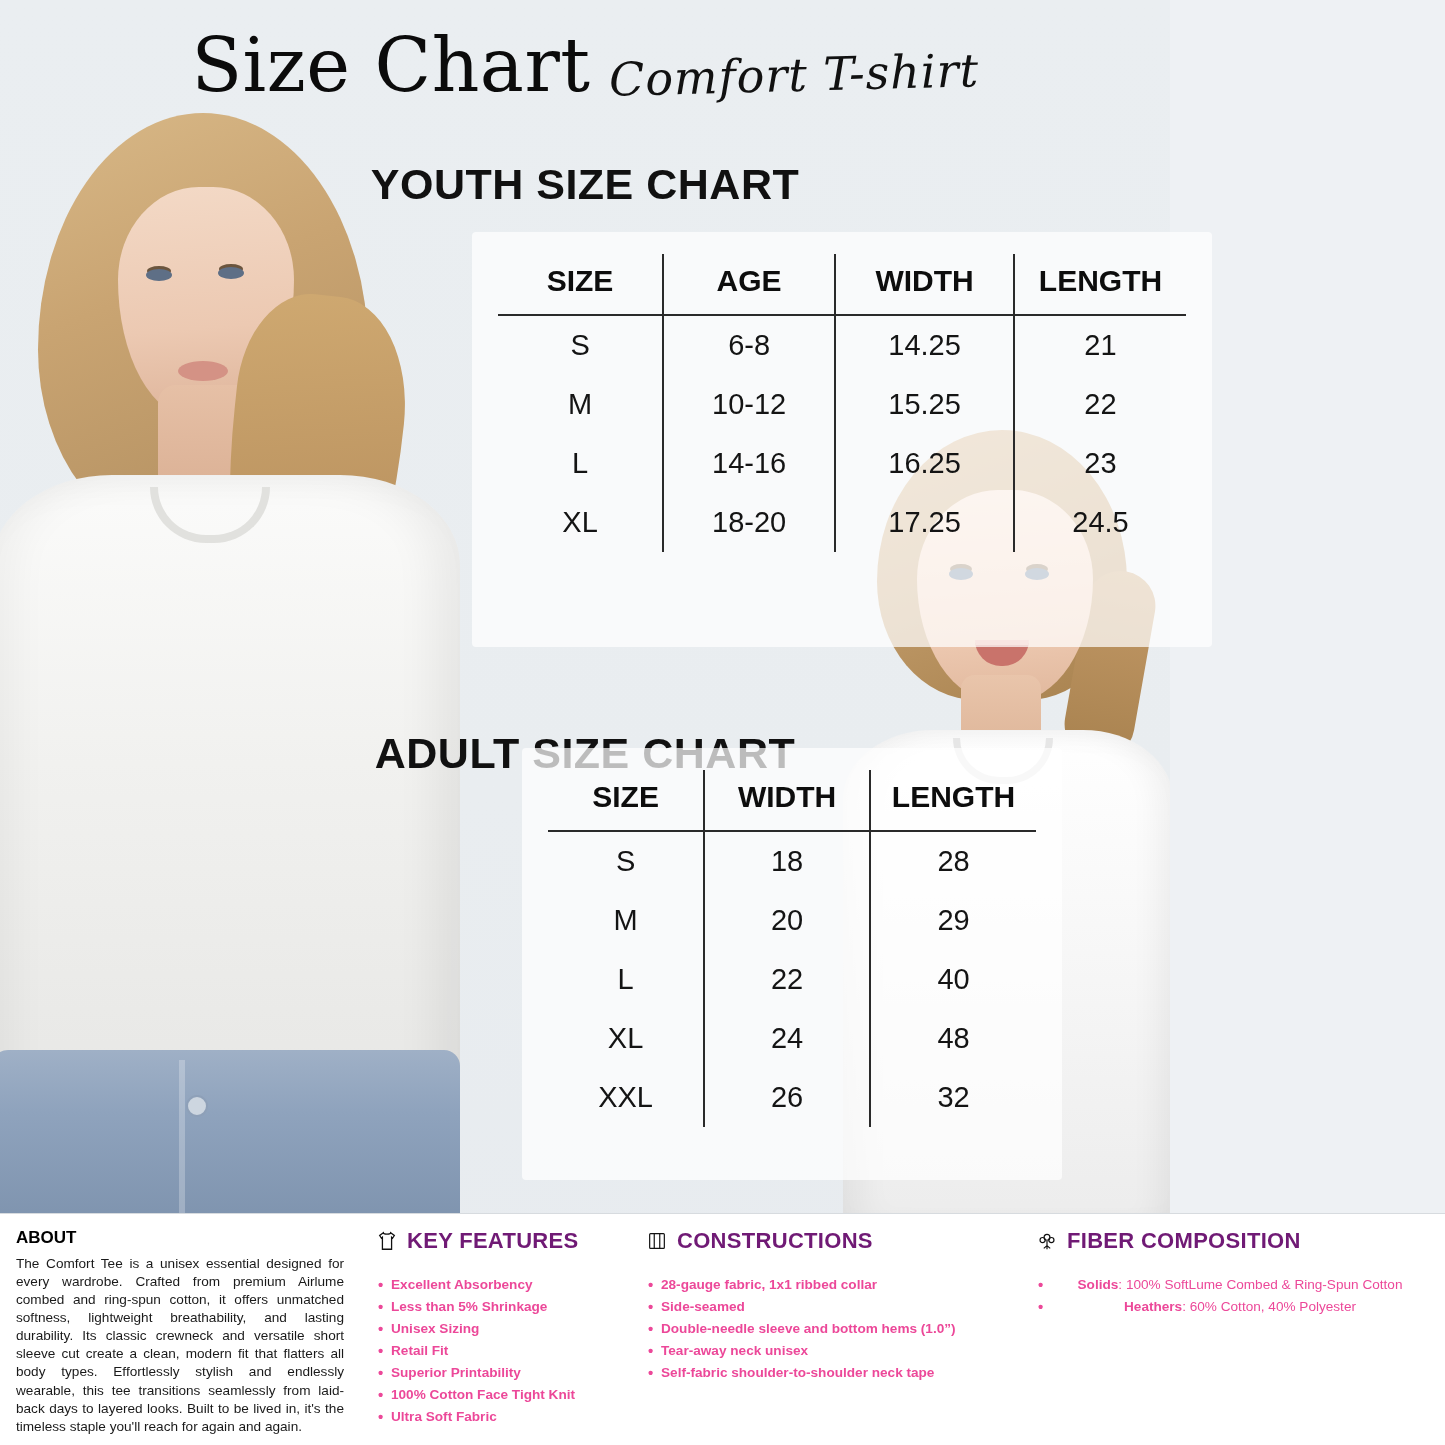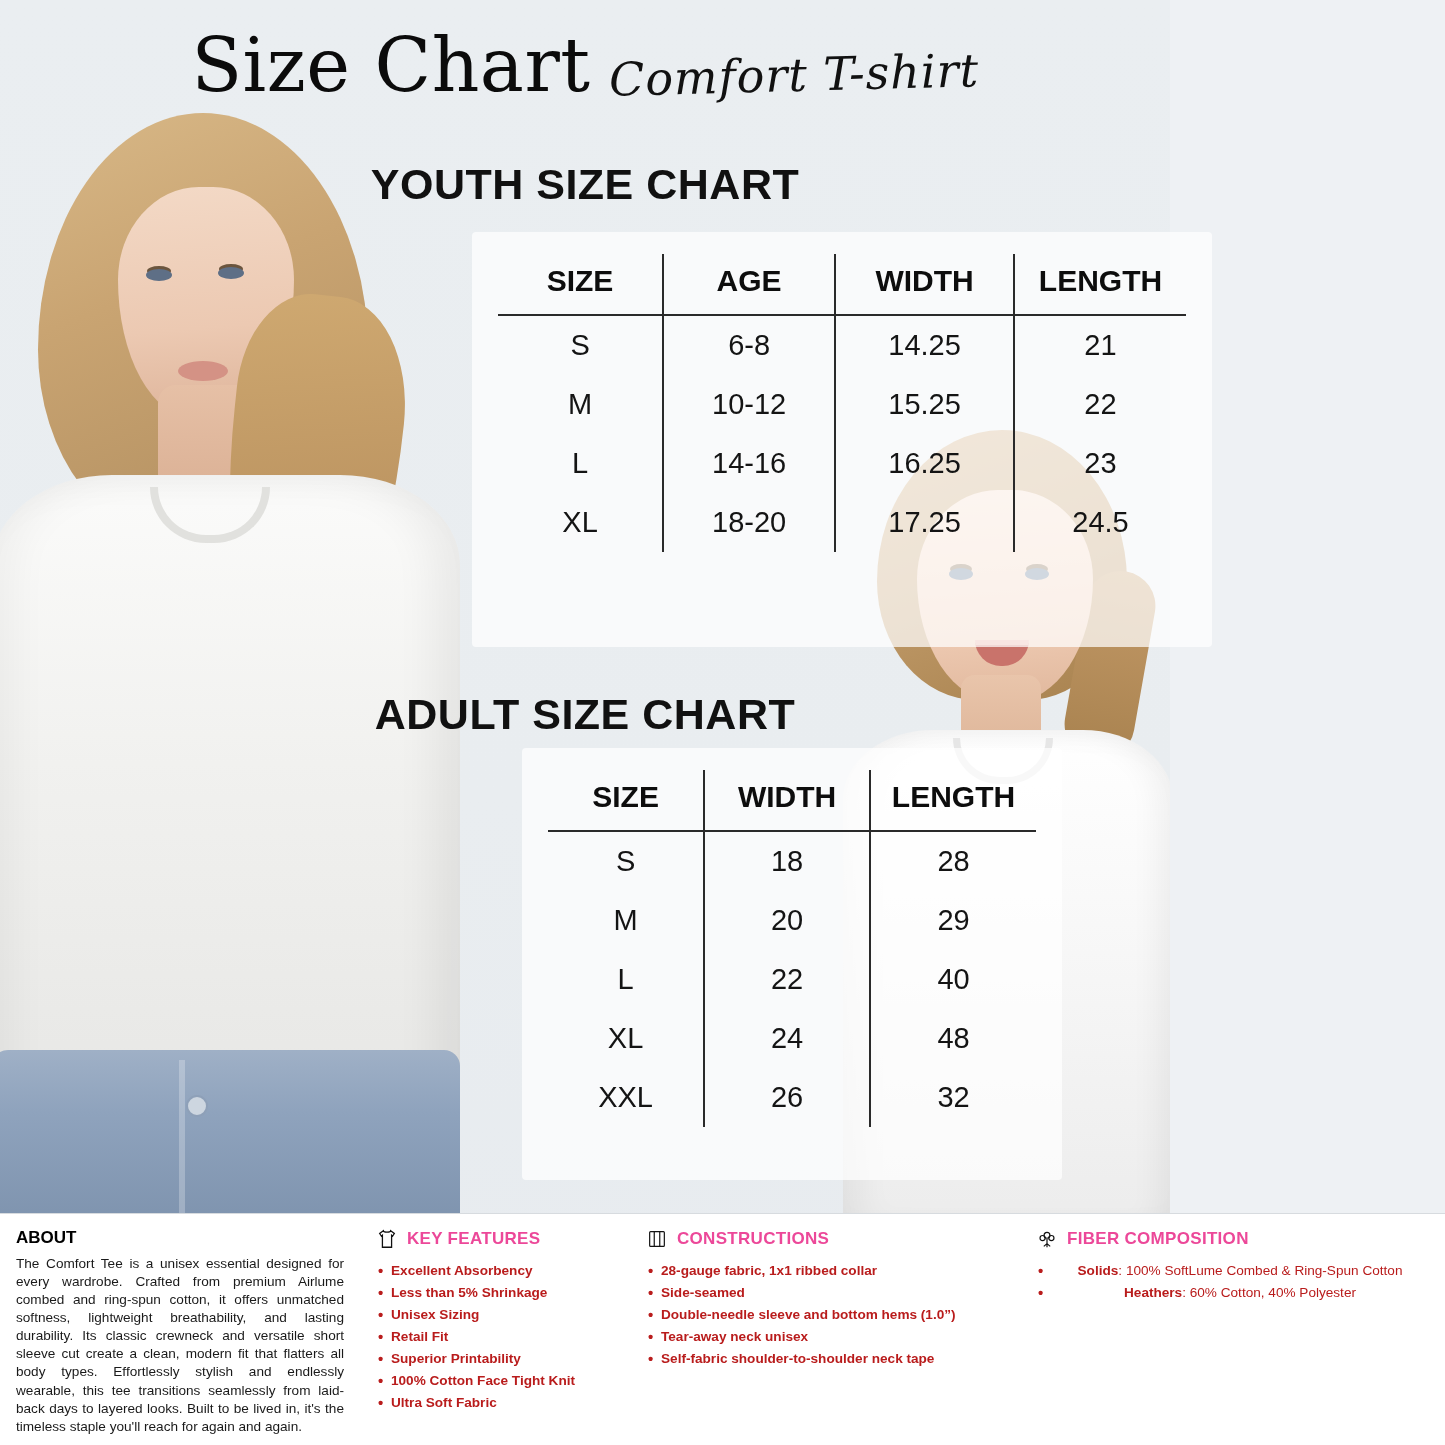--- a/index.html
+++ b/index.html
@@ -152,21 +152,21 @@
   .section-heading {
     position: absolute;
     width: 100%;
     text-align: center;
     font-size: 43px;
     font-weight: bold;
     letter-spacing: 0.5px;
     color: #111;
   }
   #youth-heading { top: 160px; }
-  #adult-heading { top: 690px; text-align: center; }
+  #adult-heading { top: 729px; text-align: center; }
 
   
   .table-card {
     position: absolute;
     background: rgba(255,255,255,0.72);
     border-radius: 4px;
     padding: 22px 26px 26px 26px;
   }
   #youth-card { left: 472px; top: 232px; width: 740px; height: 415px; }
   #adult-card { left: 522px; top: 748px; width: 540px; height: 432px; }
@@ -191,31 +191,31 @@
     display: flex;
   }
   .col { padding: 14px 16px 8px 16px; }
   .col.about { width: 360px; }
   .col.features { width: 270px; }
   .col.constructions { width: 390px; }
   .col.fiber { width: 425px; text-align: center; }
 
   .col-head {
     display: flex; align-items: center; gap: 9px;
-    font-size: 17px; font-weight: bold; color: #ec4899;
-    margin-bottom: 10px; letter-spacing: 0.3px;
+    font-size: 22px; font-weight: bold; color: #701a75;
+    margin-bottom: 20px; letter-spacing: 0.3px;
   }
   .about-head { font-size: 17px; font-weight: bold; margin-bottom: 7px; }
   .about-text {
     font-size: 13.6px; line-height: 1.33; color: #1a1a1a; text-align: justify;
   }
   ul { list-style: none; }
   li {
     position: relative;
-    font-size: 13.6px; line-height: 1.62; color: #b91c1c;
+    font-size: 13.6px; line-height: 1.62; color: #ec4899;
     padding-left: 15px; font-weight: bold;
   }
   li:before {
     content: "\2022"; position: absolute; left: 2px; top: -1px; font-size: 15px;
   }
   li .norm { font-weight: normal; }
 
   .icon { display: inline-block; width: 22px; height: 22px; }
 </style>
 </head>

